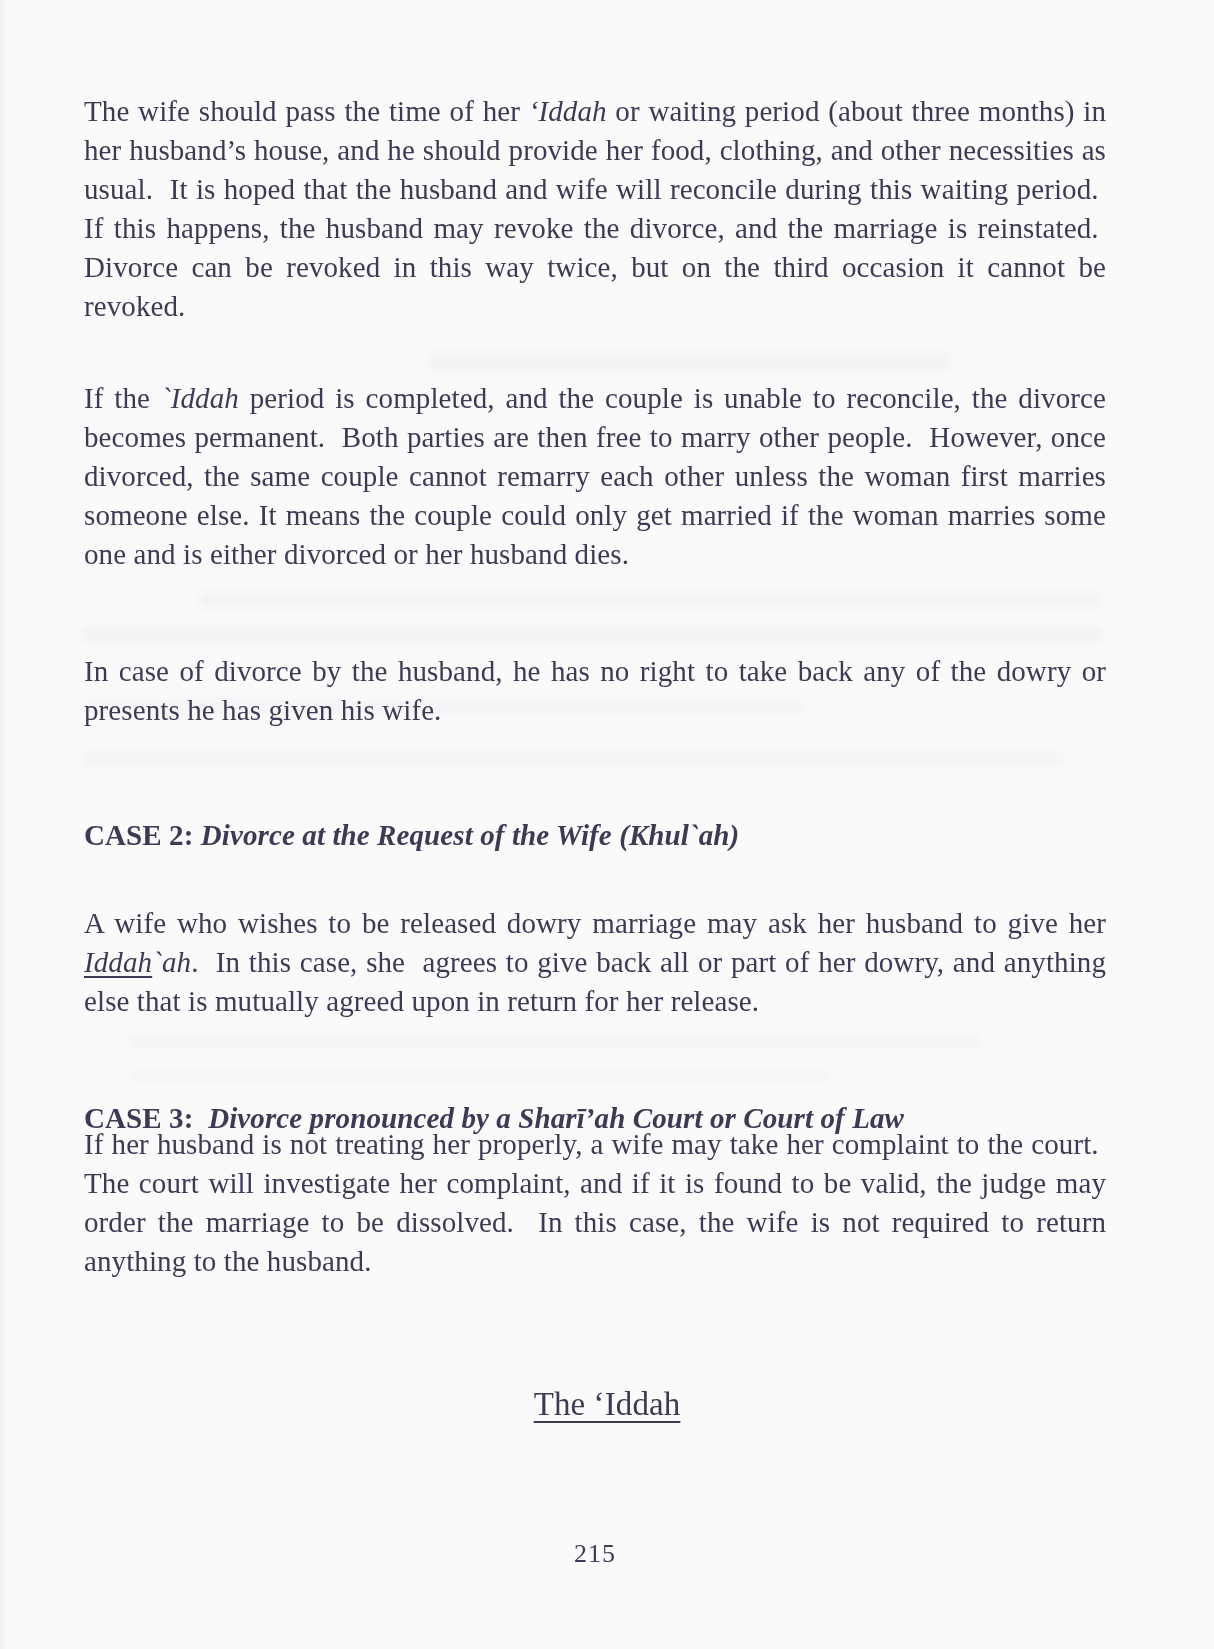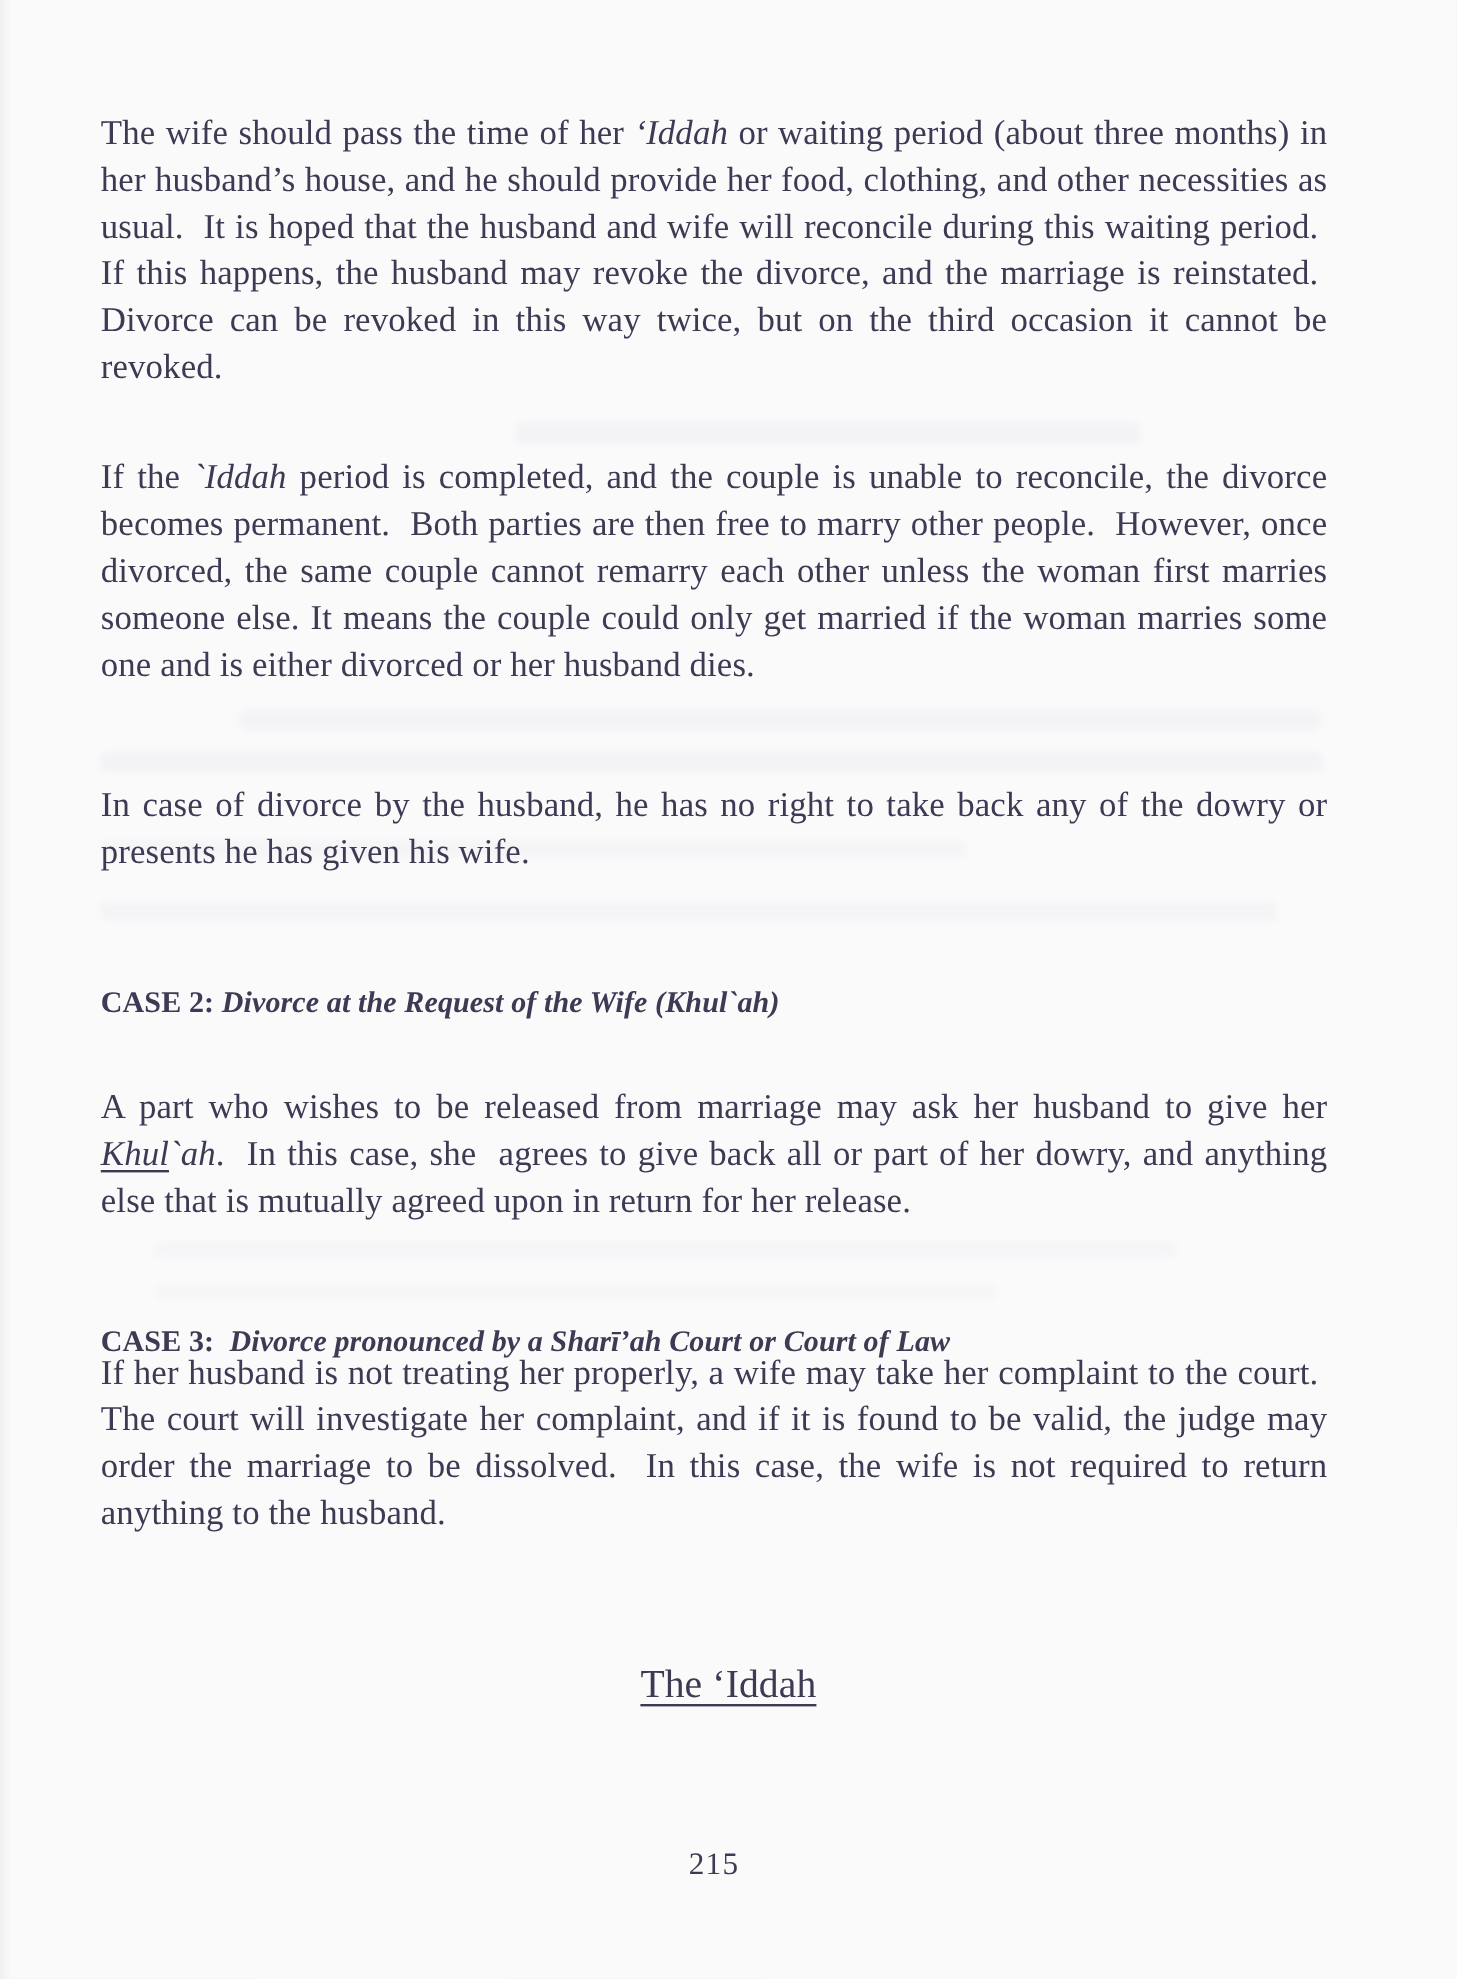--- a/index.html
+++ b/index.html
@@ -22,21 +22,21 @@
     background:linear-gradient(90deg,rgba(60,60,80,.05),rgba(60,60,80,0));
     pointer-events:none;
   }
   .block{
     position:absolute;
     left:84px;width:1022px;
     font-size:29px;line-height:39px;
     letter-spacing:.1px;
   }
   .justify{text-align:justify;text-align-last:left;}
-  .case-heading{font-size:25px;line-height:39px;}
+  .case-heading{font-size:29px;line-height:39px;}
   .center-heading{
     left:0;width:1214px;text-align:center;
     font-size:33px;line-height:42px;
   }
   .center-heading span{
     text-decoration:underline;
     text-underline-offset:6px;
     text-decoration-thickness:2px;
   }
   .page-number{
@@ -69,21 +69,21 @@
   <div class="ghost" style="top:1070px;left:130px;width:700px;height:13px;opacity:.03;"></div>
 
   <div class="block justify" style="top:92px;"><span>The wife should pass the time of her </span><span class="i">‘Iddah</span><span> or waiting period (about three months) in her husband’s house, and he should provide her food, clothing, and other necessities as usual.&nbsp; It is hoped that the husband and wife will reconcile during this waiting period.&nbsp; If this happens, the husband may revoke the divorce, and the marriage is reinstated.&nbsp; Divorce can be revoked in this way twice, but on the third occasion it cannot be revoked.</span></div>
 
   <div class="block justify" style="top:379px;"><span>If the </span><span class="i">`Iddah</span><span> period is completed, and the couple is unable to reconcile, the divorce becomes permanent.&nbsp; Both parties are then free to marry other people.&nbsp; However, once divorced, the same couple cannot remarry each other unless the woman first marries someone else. It means the couple could only get married if the woman marries some one and is either divorced or her husband dies.</span></div>
 
   <div class="block justify" style="top:652px;font-family:Liberation Serif, serif;"><span>In case of divorce by the husband, he has no right to take back any of the dowry or presents he has given his wife.</span></div>
 
   <div class="block case-heading" style="top:816px;"><span class="b">CASE 2: </span><span class="b i">Divorce at the Request of the Wife (Khul`ah)</span></div>
 
-  <div class="block justify" style="top:904px;"><span>A part who wishes to be released from marriage may ask her husband to give her </span><span class="i u">Khul</span><span class="i">`ah</span><span>.&nbsp; In this case, she&nbsp; agrees to give back all or part of her dowry, and anything else that is mutually agreed upon in return for her release.</span></div>
+  <div class="block justify" style="top:904px;"><span>A wife who wishes to be released dowry marriage may ask her husband to give her </span><span class="i u">Iddah</span><span class="i">`ah</span><span>.&nbsp; In this case, she&nbsp; agrees to give back all or part of her dowry, and anything else that is mutually agreed upon in return for her release.</span></div>
 
   <div class="block case-heading" style="top:1099px;"><span class="b">CASE 3:&nbsp; </span><span class="b i">Divorce pronounced by a Sharī’ah Court or Court of Law</span></div>
 
   <div class="block justify" style="top:1125px;"><span>If her husband is not treating her properly, a wife may take her complaint to the court.&nbsp; The court will investigate her complaint, and if it is found to be valid, the judge may order the marriage to be dissolved.&nbsp; In this case, the wife is not required to return anything to the husband.</span></div>
 
   <div class="block center-heading" style="top:1383px;"><span class="u">The ‘Iddah</span></div>
 
 
   <div class="block page-number" style="top:1537px;">215</div>
 

